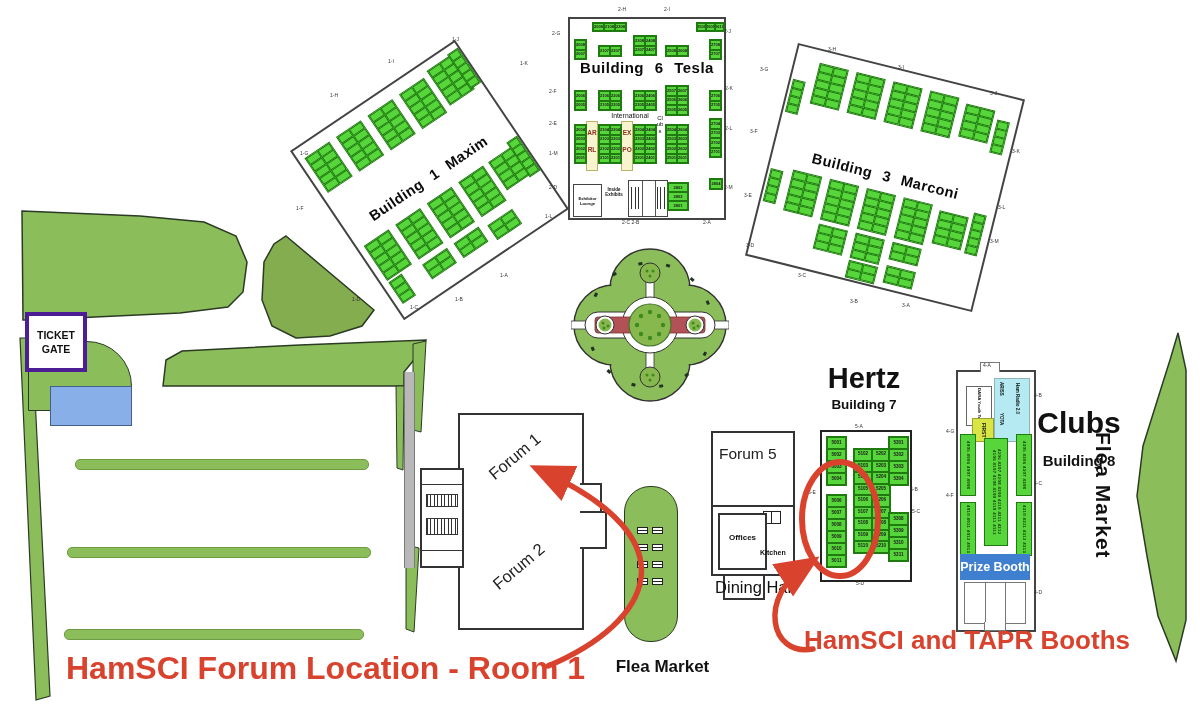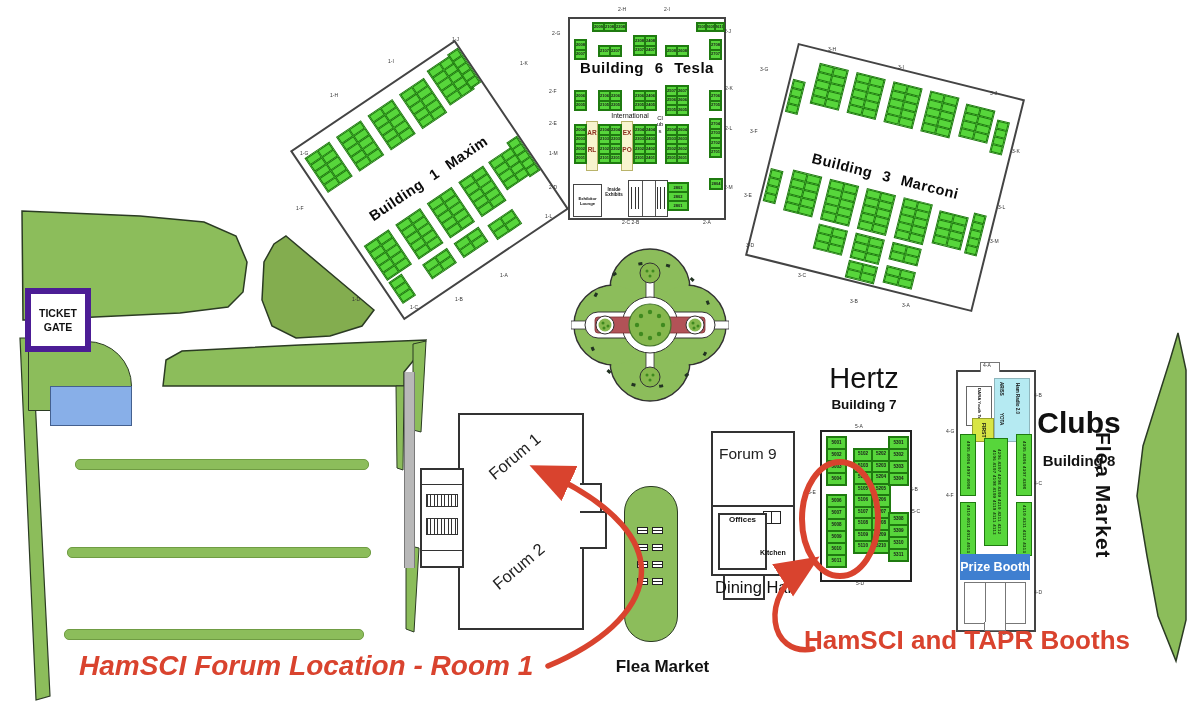--- a/index.html
+++ b/index.html
@@ -45,21 +45,21 @@
 
   <div class="abs" style="left:28px;top:341px;width:102px;height:68px;background:#8cbd5b;border:1.5px solid #2b3b23;border-radius:0 45px 0 0;z-index:6;"></div>
   <div class="abs" style="left:50px;top:386px;width:80px;height:38px;background:#88afe8;border:1px solid #44608f;z-index:9;"></div>
 
   <div class="abs" style="left:404px;top:372px;width:9px;height:196px;background:#b8b8b8;border-left:1px solid #7a7a7a;border-right:1px solid #7a7a7a;z-index:7;"></div>
 
   <div class="strip" style="left:75px;top:459px;width:292px;"></div>
   <div class="strip" style="left:67px;top:547px;width:302px;"></div>
   <div class="strip" style="left:64px;top:629px;width:298px;"></div>
 
-  <div class="abs" style="left:25px;top:288px;width:54px;height:52px;background:#fff;border:6px solid #4c1d95;z-index:20;display:flex;align-items:center;justify-content:center;text-align:center;">
+  <div class="abs" style="left:25px;top:312px;width:54px;height:52px;background:#fff;border:4px solid #4c1d95;z-index:20;display:flex;align-items:center;justify-content:center;text-align:center;">
     <span style="font-size:10.5px;font-weight:600;line-height:1.35;width:44px;">TICKET GATE</span>
   </div>
 
   <svg width="158" height="158" style="left:571px;top:246px;z-index:5">
     <g stroke="#333" stroke-width="1.5" fill="#8cbd5b">
       <circle cx="79" cy="43" r="40"></circle>
         <circle cx="79" cy="115" r="40"></circle>
       <circle cx="43" cy="79" r="40"></circle>
         <circle cx="115" cy="79" r="40"></circle>
     </g>
@@ -613,37 +613,37 @@
     <div style="height:5px;background:linear-gradient(#fff 0 2px,#222 2px 3px,#fff 3px);border:1px solid #222;"></div>
     <div style="height:5px;background:linear-gradient(#fff 0 2px,#222 2px 3px,#fff 3px);border:1px solid #222;"></div>
     <div style="height:5px;background:linear-gradient(#fff 0 2px,#222 2px 3px,#fff 3px);border:1px solid #222;"></div>
   </div>
   <div class="maplabel" style="left:605px;top:657px;width:115px;text-align:center;font-size:17px;font-weight:bold;">
     <span>Flea Market</span>
   </div>
 
   <div class="bldg" style="left:711px;top:431px;width:80px;height:141px;border:2px solid #333;">
     <div class="abs" style="left:6px;top:12px;font-size:15.5px;color:#222;">
-      <span>Forum 9</span>
+      <span>Forum 5</span>
     </div>
     <div class="abs" style="left:0;top:72px;width:100%;border-top:2px solid #333;"></div>
     <div class="abs" style="left:50px;top:78px;width:16px;height:11px;border:1px solid #222;background:linear-gradient(90deg,#fff 0 7px,#222 7px 8px,#fff 8px);"></div>
-    <div class="room" style="left:5px;top:80px;width:45px;height:53px;border:2px solid #333;display:flex;align-items:flex-start;justify-content:center;">
+    <div class="room" style="left:5px;top:80px;width:45px;height:53px;border:2px solid #333;display:flex;align-items:center;justify-content:center;">
       <span style="font-size:8px;font-weight:bold;margin-bottom:8px;">Offices</span>
     </div>
     <div class="abs" style="left:47px;top:116px;font-size:7px;font-weight:bold;">
       <span>Kitchen</span>
     </div>
   </div>
   <div class="abs" style="left:723px;top:566px;width:38px;height:30px;background:#fff;border:2px solid #333;z-index:15;"></div>
   <div class="maplabel" style="left:710px;top:578px;width:90px;text-align:center;font-size:16.5px;z-index:30;">
     <span>Dining Hall</span>
   </div>
 
-  <div class="maplabel" style="left:820px;top:362px;width:88px;text-align:center;font-size:29px;font-weight:normal;">
+  <div class="maplabel" style="left:820px;top:362px;width:88px;text-align:center;font-size:29px;font-weight:bold;">
     <span>Hertz</span>
   </div>
   <div class="maplabel" style="left:820px;top:397px;width:88px;text-align:center;font-size:13.5px;font-weight:bold;">
     <span>Building 7</span>
   </div>
   <div id="b5" class="bldg" style="left:820px;top:430px;width:88px;height:148px;border:2px solid #222;">
       <div class="bg-grid" style="left: 4px; top: 4px; grid-template-columns: repeat(1, 19px); grid-auto-rows: 12px; font-size: 4.6px;">
         <div class="bcell">5001</div>
         <div class="bcell">5002</div>
         <div class="bcell">5003</div>
@@ -785,21 +785,21 @@
       <span class="tiny" style="left: 998px; top: 204px;">3-L</span>
       <span class="tiny" style="left: 990px; top: 238px;">3-M</span>
       <span class="tiny" style="left: 902px; top: 302px;">3-A</span>
       <span class="tiny" style="left: 850px; top: 298px;">3-B</span>
       <span class="tiny" style="left: 798px; top: 272px;">3-C</span>
       <span class="tiny" style="left: 746px; top: 242px;">3-D</span>
       <span class="tiny" style="left: 744px; top: 192px;">3-E</span>
       <span class="tiny" style="left: 750px; top: 128px;">3-F</span>
     </div>
 
-  <div class="redtext" style="left:79px;top:650px;font-size:28px;font-style:italic;">
+  <div class="redtext" style="left:66px;top:650px;font-size:32px;">
     <span>HamSCI Forum Location - Room 1</span>
   </div>
   <div class="redtext" style="left:804px;top:625px;font-size:26px;">
     <span>HamSCI and TAPR Booths</span>
   </div>
 
   <svg width="1200" height="711" style="z-index:60;pointer-events:none;">
     <defs>
       <marker id="ah" markerWidth="9" markerHeight="9" refX="5.5" refY="3.5" orient="auto">
         <path d="M0,0 L8,3.5 L0,7 Z" fill="#d9432e"></path>

